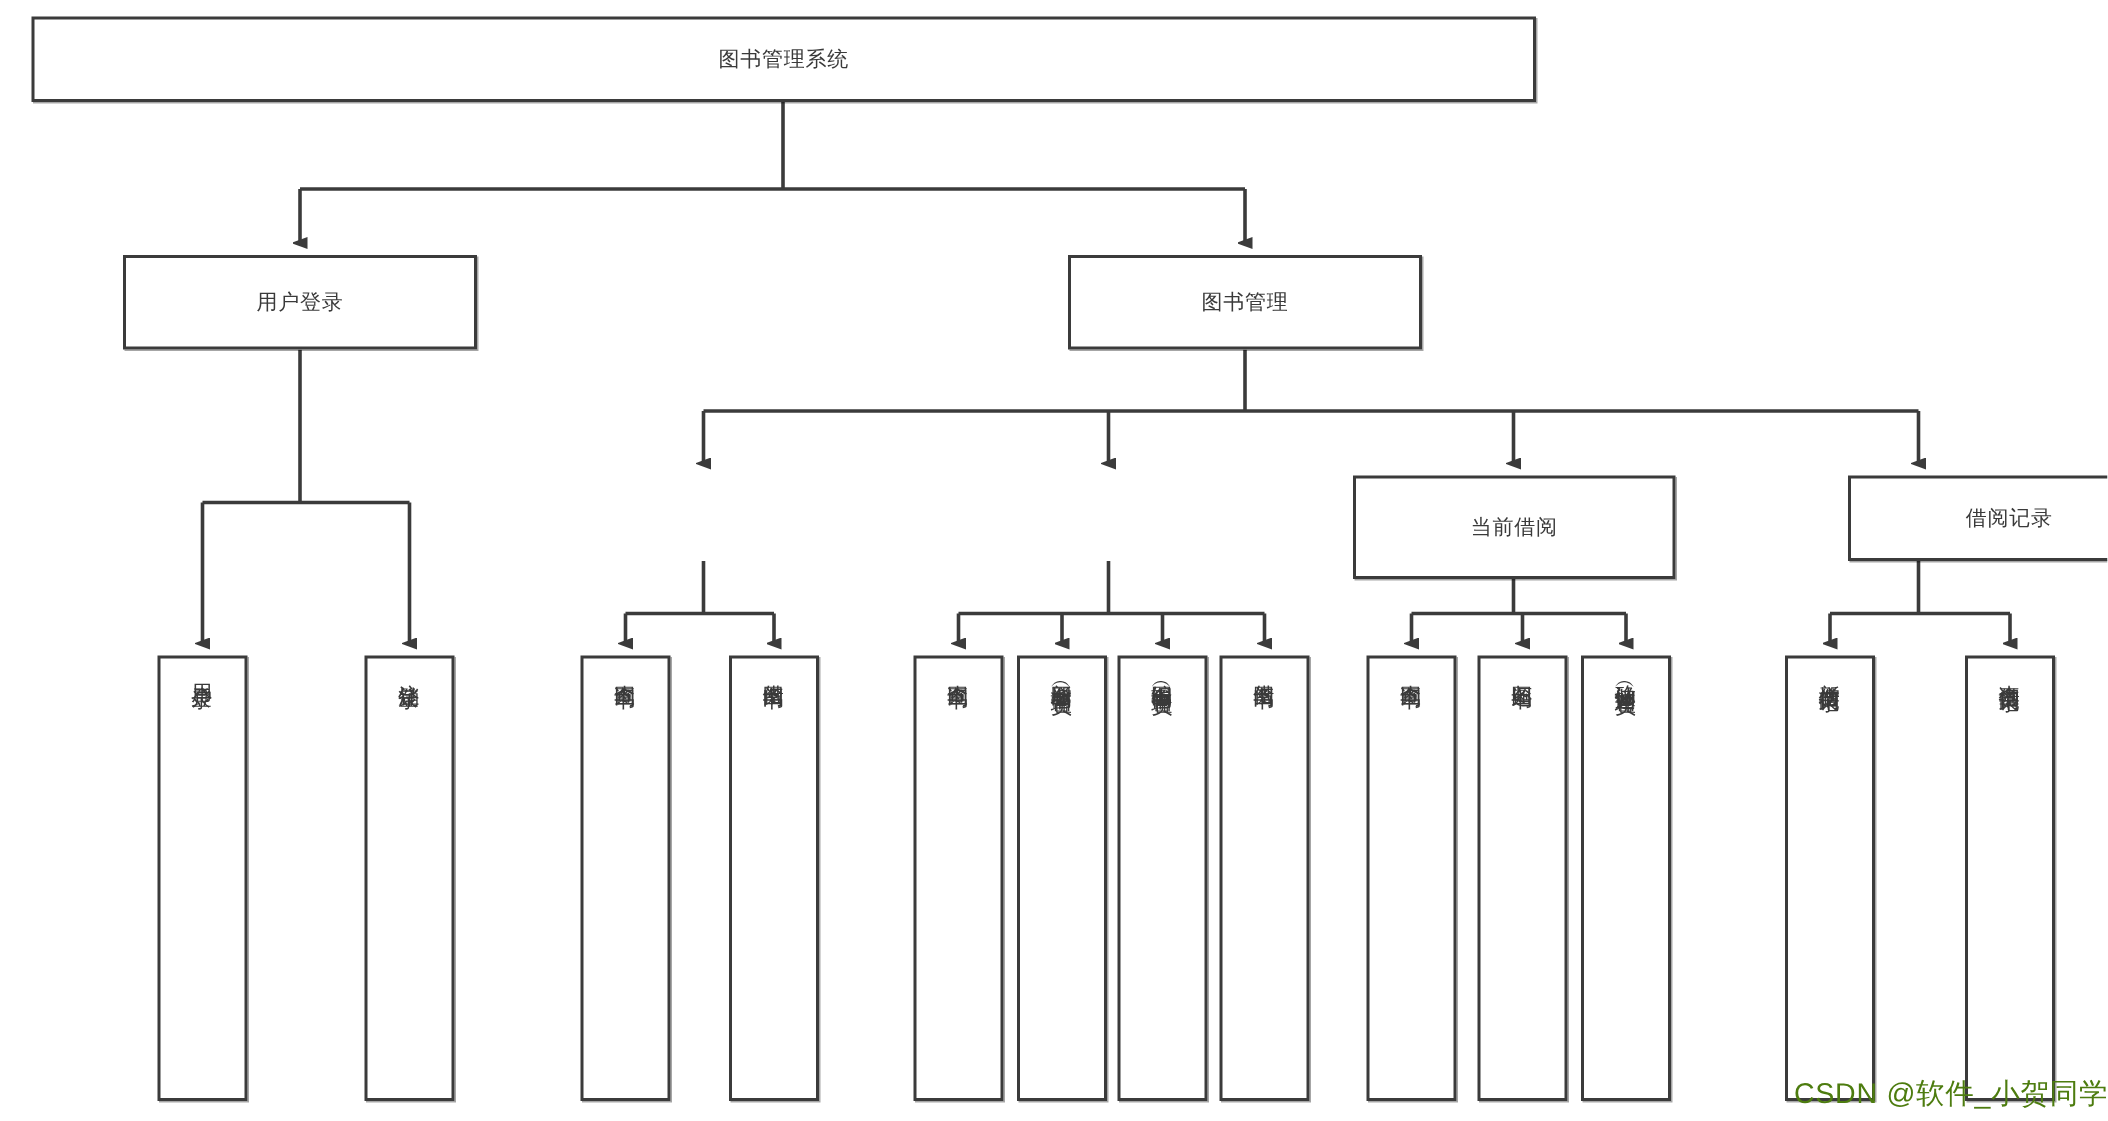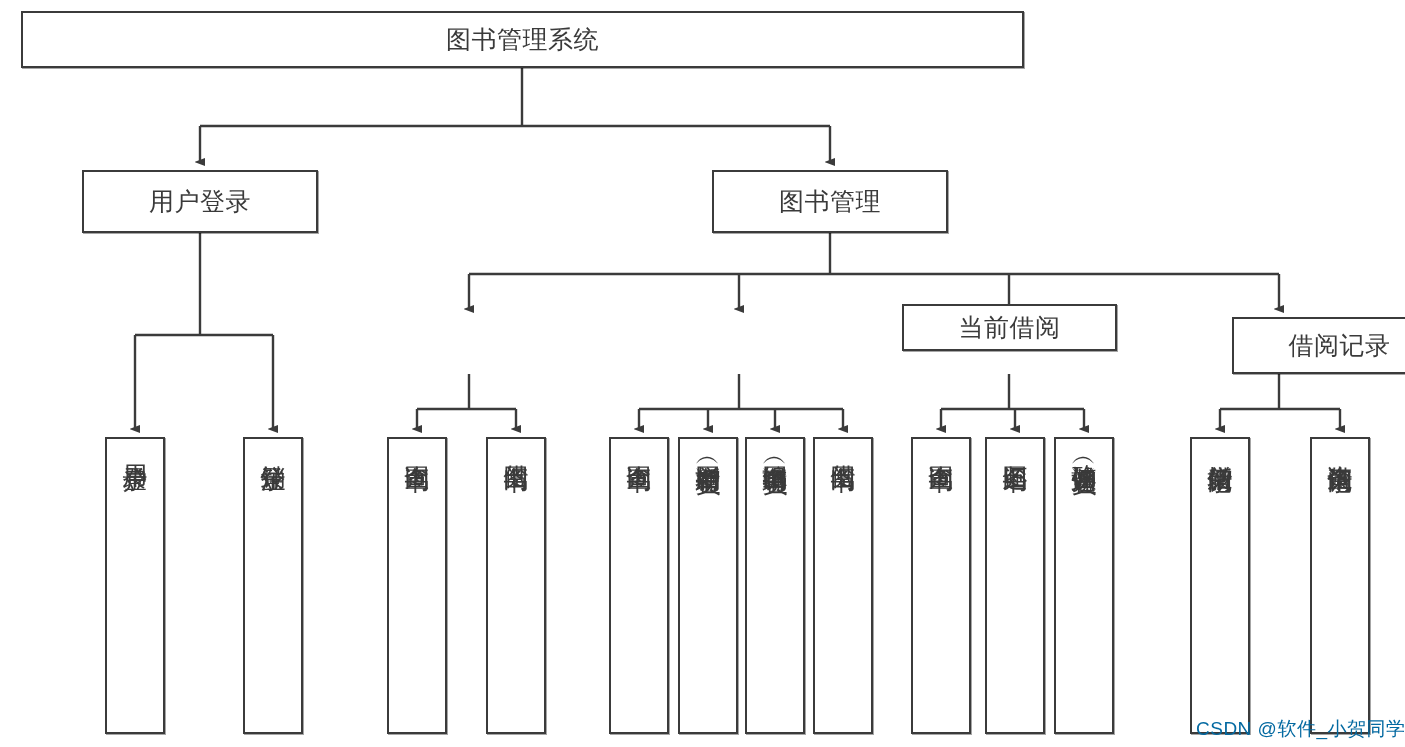--- a/index.html
+++ b/index.html
@@ -30,21 +30,21 @@
     box-sizing: border-box;
     background: #ffffff;
     border: 2px solid #3b3b3b;
     display: flex;
     align-items: center;
     justify-content: center;
     box-shadow: 1px 1px 0 rgba(0,0,0,0.35);
   }
   .node .label {
     color: #3a3a3a;
-    font-size: 25px;
+    font-size: 14px;
     line-height: 1.18;
     letter-spacing: 0.5px;
     text-align: center;
     white-space: nowrap;
   }
   .node.vertical {
     align-items: flex-start;
     padding-top: 6px;
   }
   .node.vertical .label {
@@ -122,21 +122,21 @@
     <span class="label" style="color: rgb(58, 58, 58);">图书管理系统</span>
   </div>
 
   <div class="node" style="left: 82px; top: 170px; width: 236px; height: 63px; border-color: rgb(59, 59, 59); background: rgb(255, 255, 255);">
     <span class="label" style="color: rgb(58, 58, 58);">用户登录</span>
   </div>
   <div class="node" style="left: 712px; top: 170px; width: 236px; height: 63px; border-color: rgb(59, 59, 59); background: rgb(255, 255, 255);">
     <span class="label" style="color: rgb(58, 58, 58);">图书管理</span>
   </div>
 
-  <div class="node" style="left: 902px; top: 304px; width: 215px; height: 47px; border-color: rgb(59, 59, 59); background: rgb(255, 255, 255);">
+  <div class="node" style="left: 902px; top: 317px; width: 215px; height: 69px; border-color: rgb(59, 59, 59); background: rgb(255, 255, 255);">
     <span class="label" style="color: rgb(58, 58, 58);">当前借阅</span>
   </div>
   <div class="node" style="left: 1232px; top: 317px; width: 215px; height: 57px; border-color: rgb(59, 59, 59); background: rgb(255, 255, 255);">
     <span class="label" style="color: rgb(58, 58, 58);">借阅记录</span>
   </div>
 
   <div class="node vertical" style="left: 105px; top: 437px; width: 60px; height: 297px; border-color: rgb(59, 59, 59); background: rgb(255, 255, 255);">
     <span class="label" style="color: rgb(58, 58, 58);">用户登录</span>
   </div>
   <div class="node vertical" style="left: 243px; top: 437px; width: 60px; height: 297px; border-color: rgb(59, 59, 59); background: rgb(255, 255, 255);">
@@ -169,15 +169,15 @@
   <div class="node vertical" style="left: 1054px; top: 437px; width: 60px; height: 297px; border-color: rgb(59, 59, 59); background: rgb(255, 255, 255);">
     <span class="label" style="color: rgb(58, 58, 58);">确认归还（管理员）</span>
   </div>
   <div class="node vertical" style="left: 1190px; top: 437px; width: 60px; height: 297px; border-color: rgb(59, 59, 59); background: rgb(255, 255, 255);">
     <span class="label" style="color: rgb(58, 58, 58);">新增借阅记录</span>
   </div>
   <div class="node vertical" style="left: 1310px; top: 437px; width: 60px; height: 297px; border-color: rgb(59, 59, 59); background: rgb(255, 255, 255);">
     <span class="label" style="color: rgb(58, 58, 58);">查询借阅记录</span>
   </div>
 
-  <div class="watermark" style="left: 1196px; top: 716px; color: #0369a1;">CSDN @软件_小贺同学</div>
+  <div class="watermark" style="left: 1196px; top: 716px; color: #4d7c0f;">CSDN @软件_小贺同学</div>
 
 </div>
 
 </body></html>

